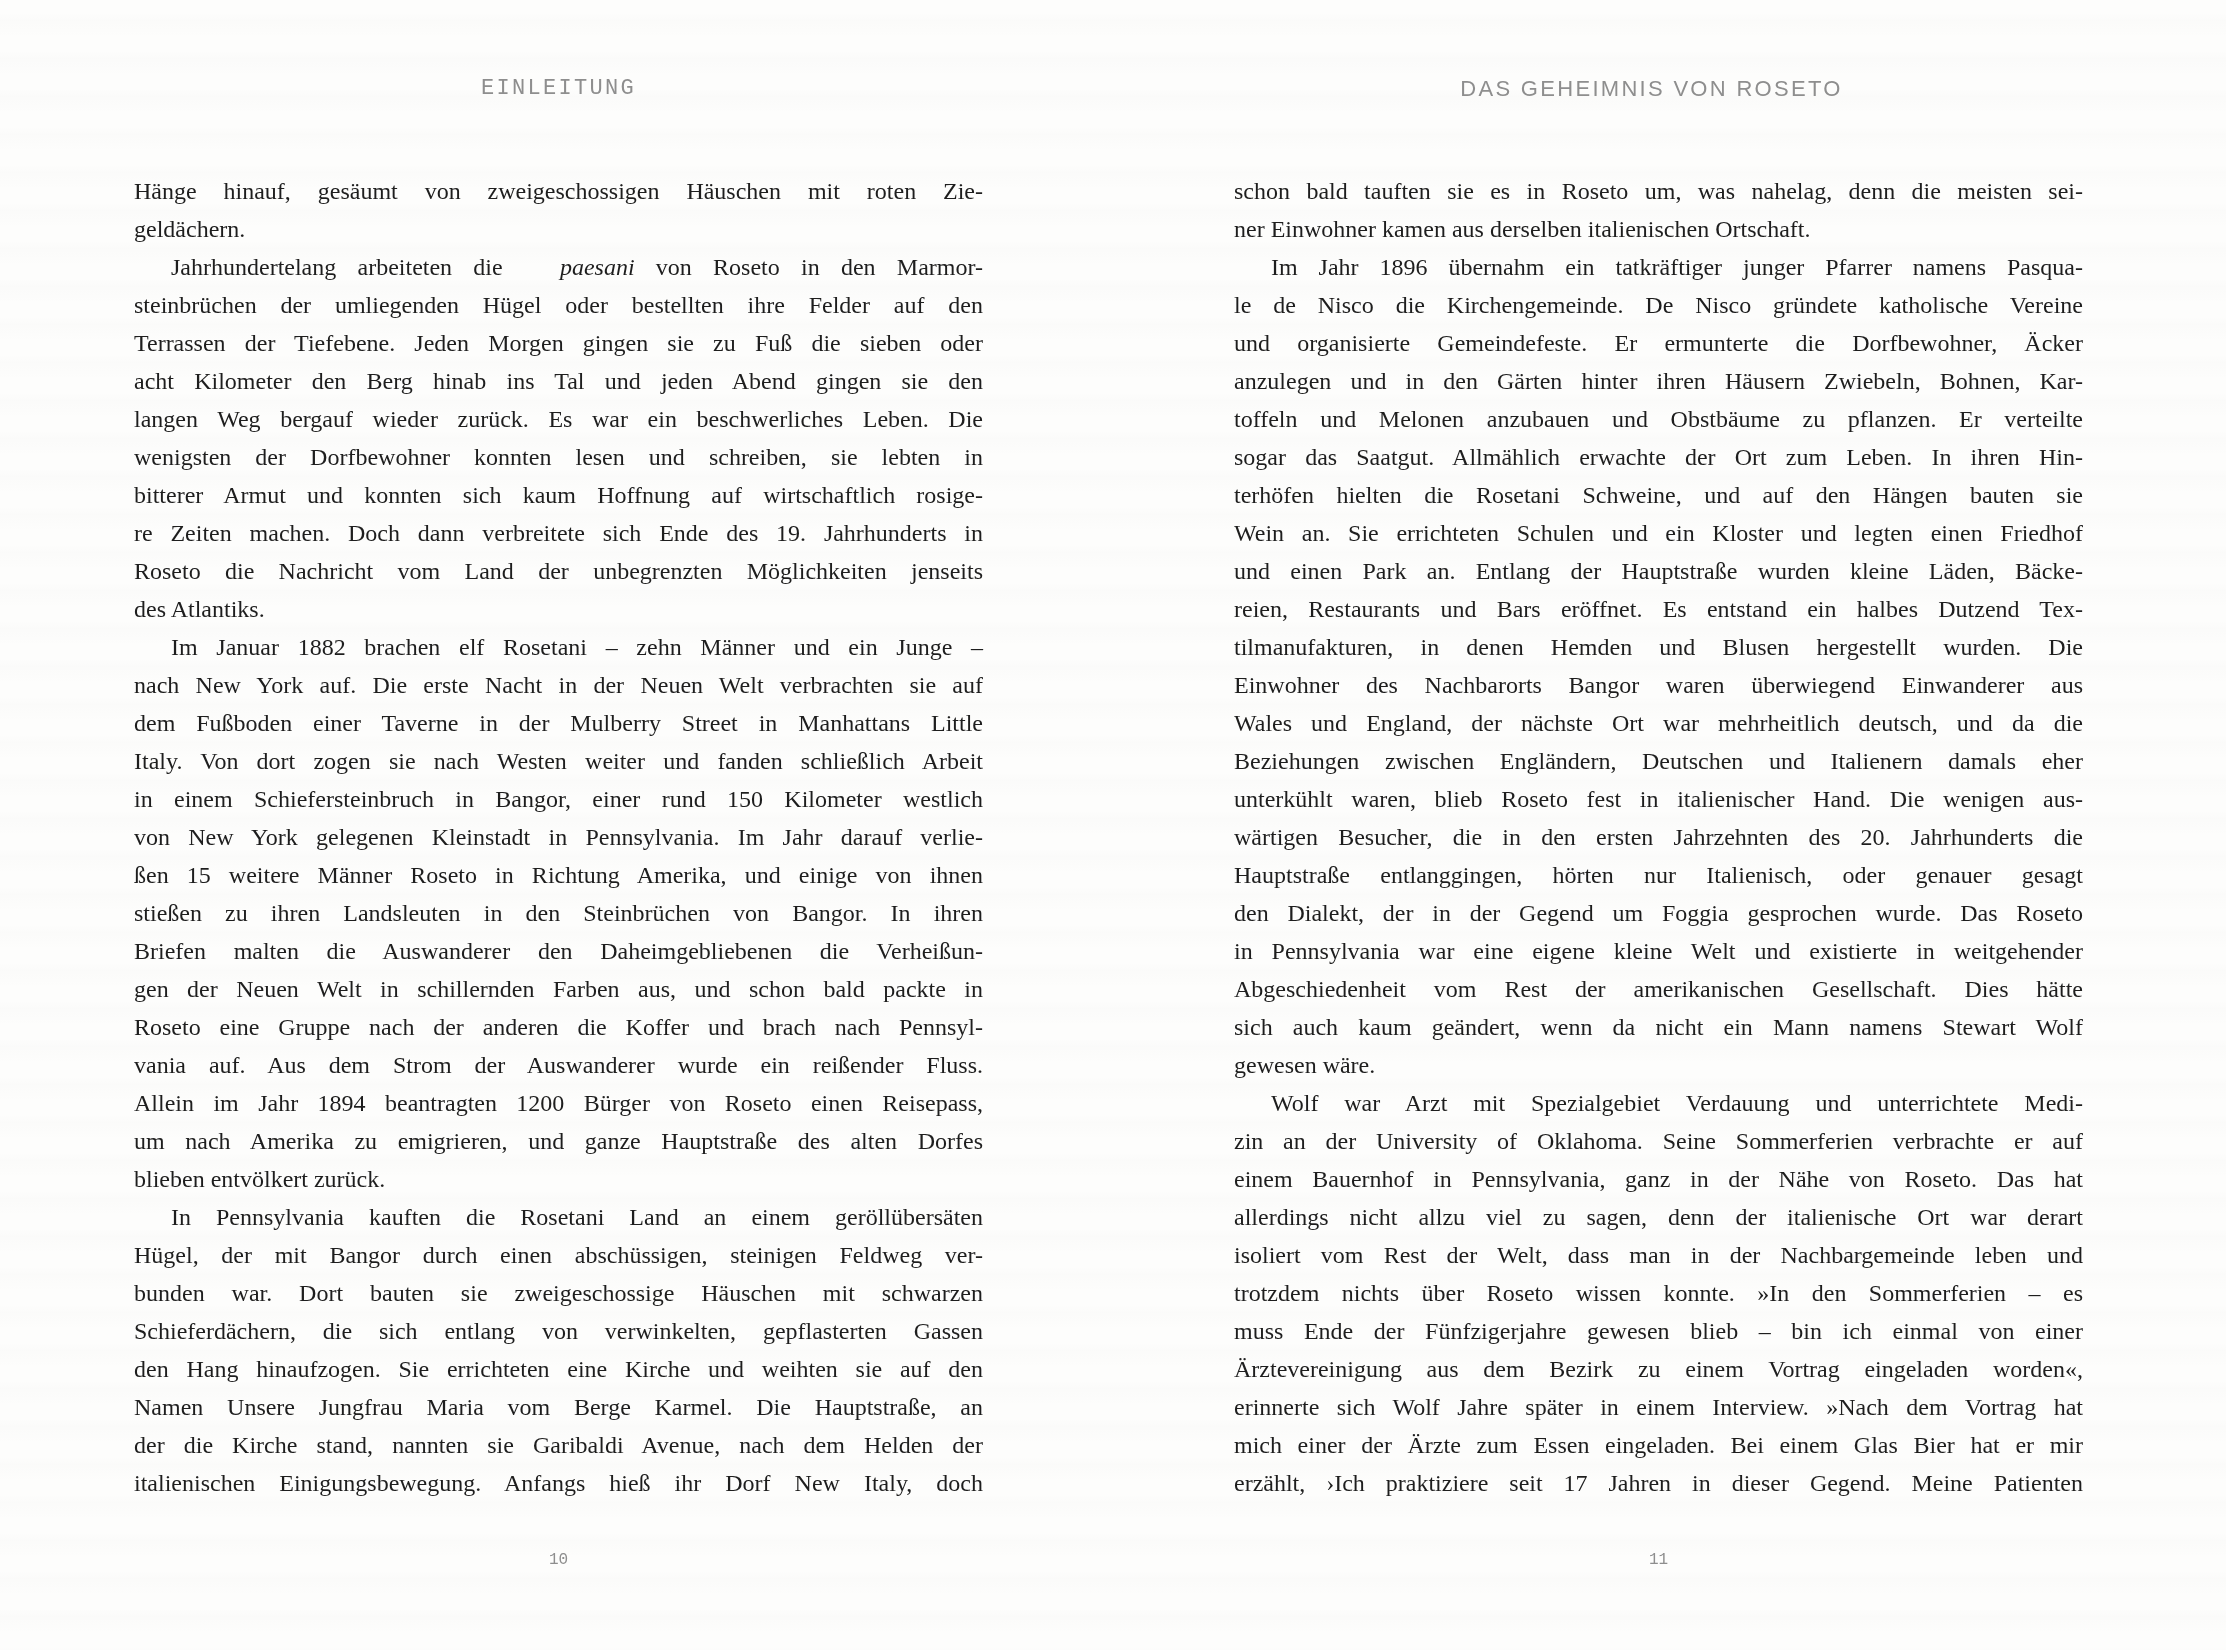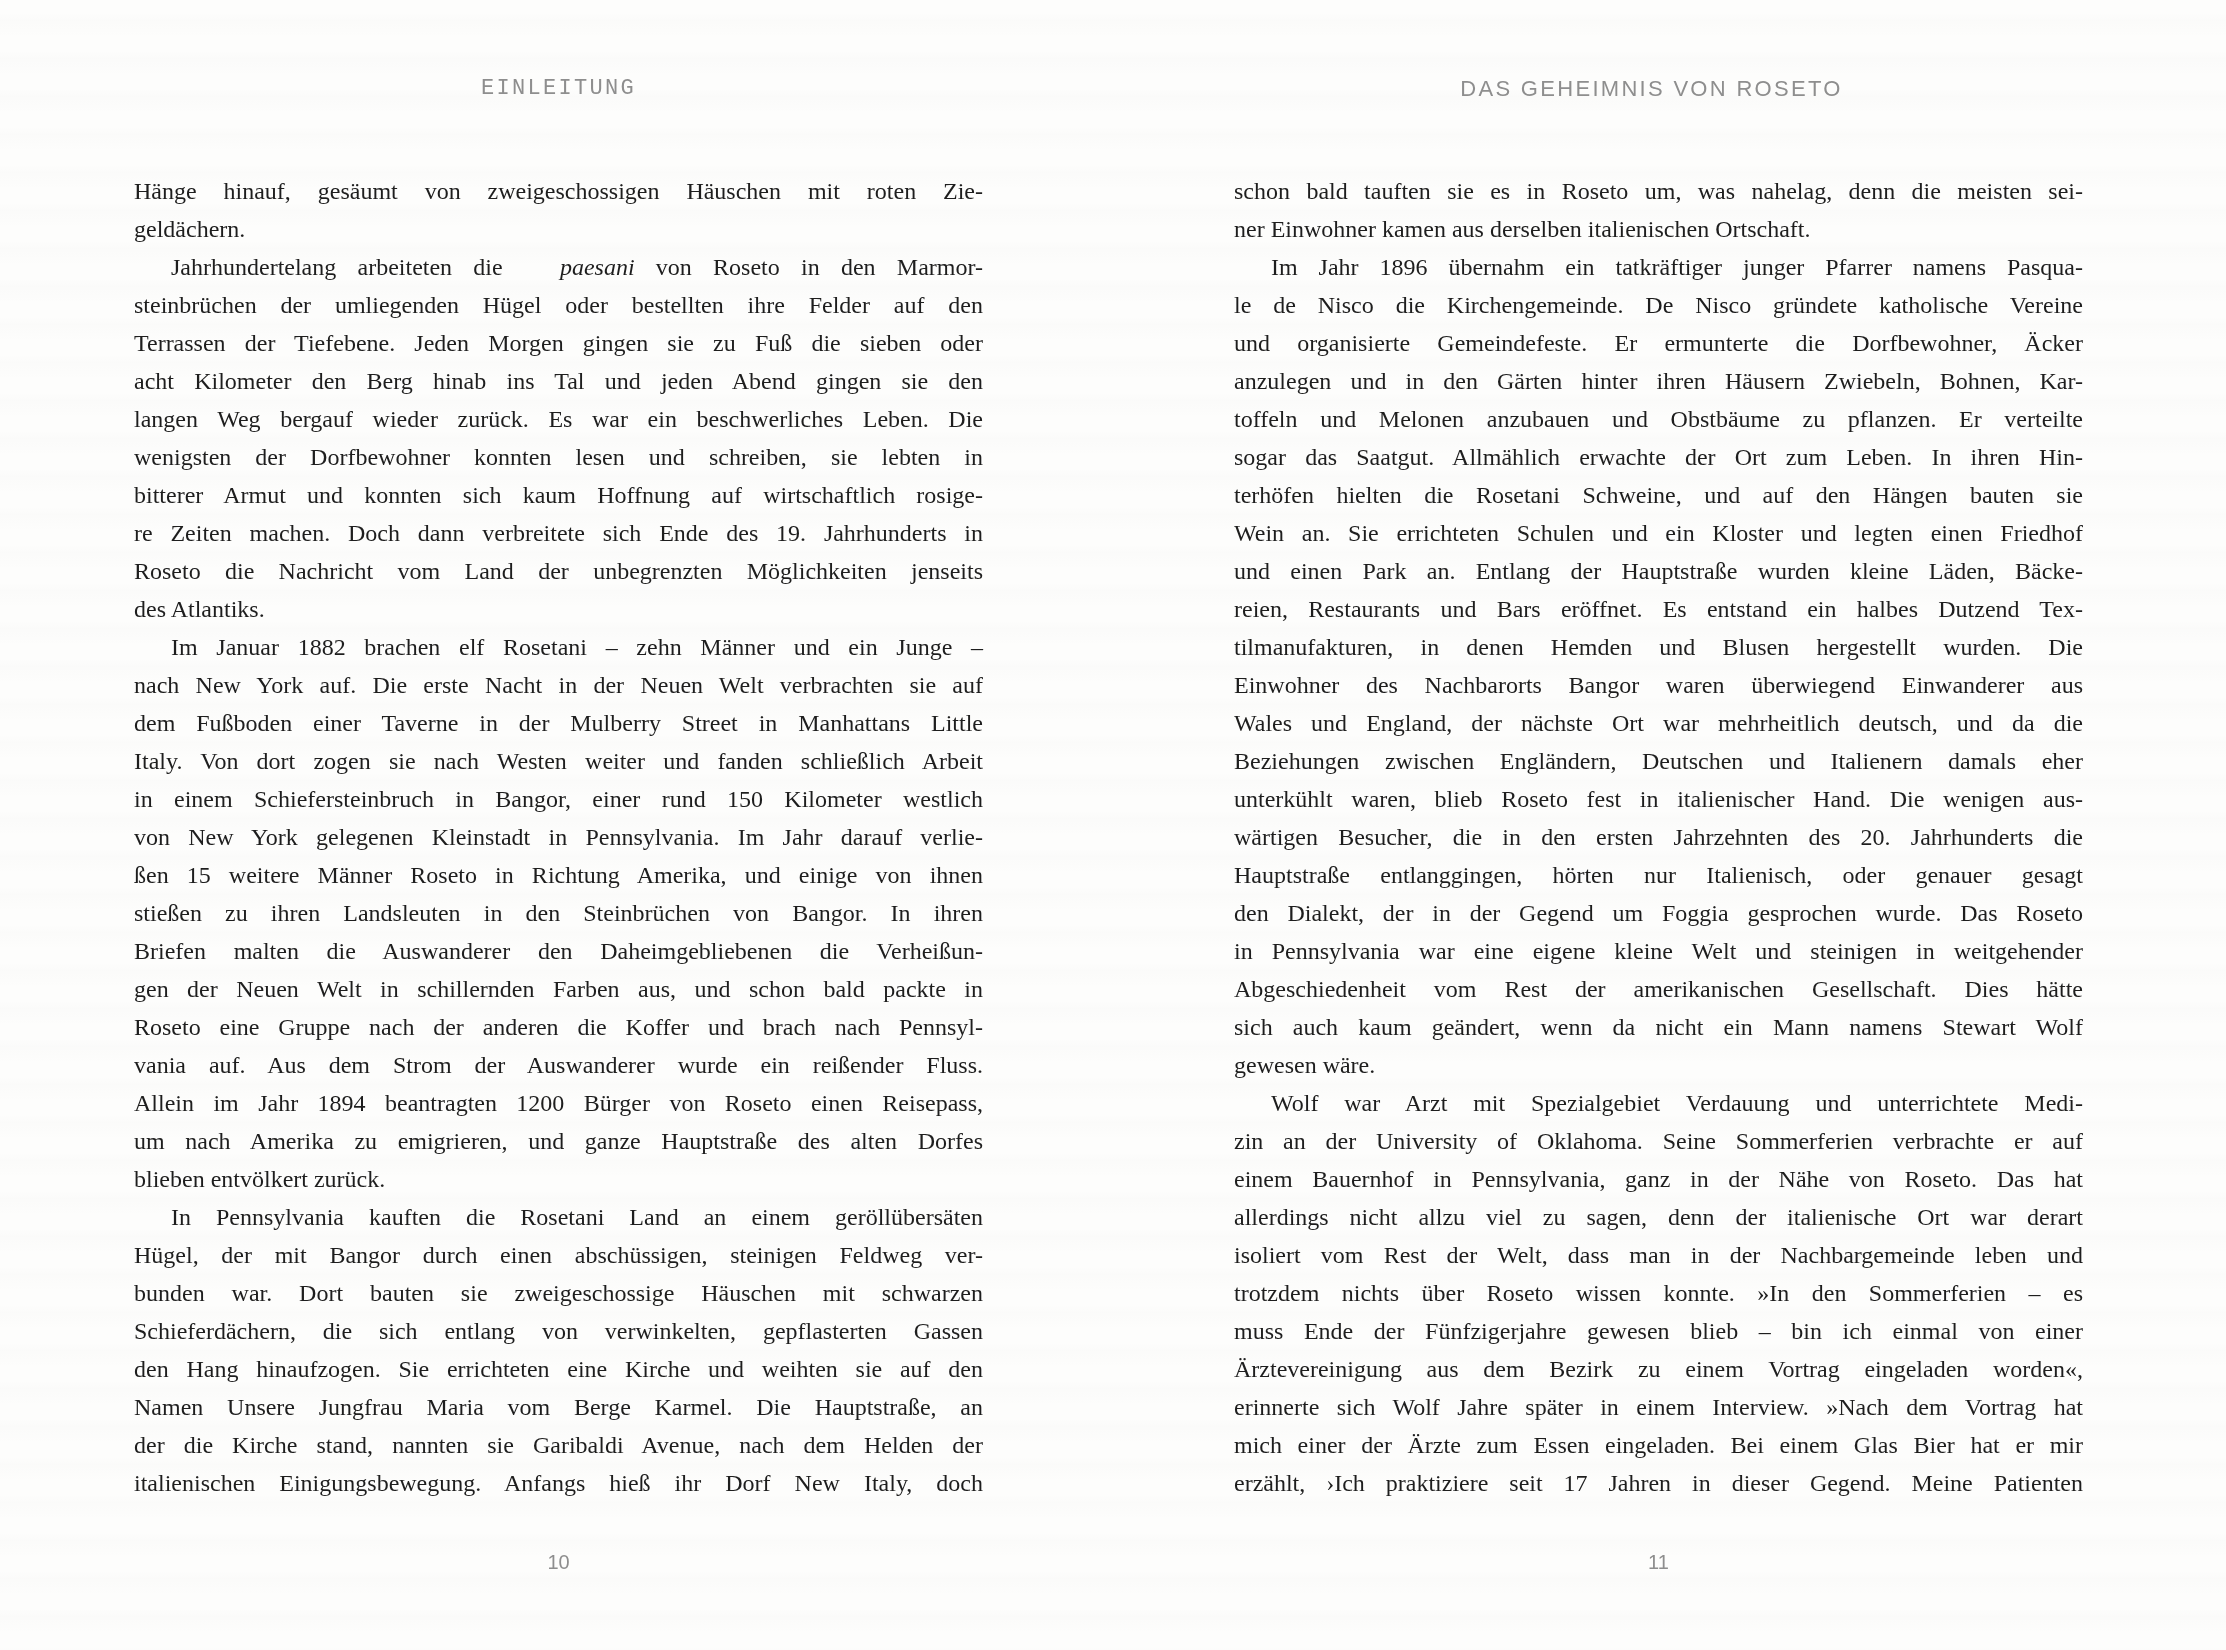--- a/index.html
+++ b/index.html
@@ -46,22 +46,22 @@
     text-align-last: justify;
     -moz-text-align-last: justify;
   }
   .line.indent   { text-indent: 37px; }
   .line.para-end { text-align-last: left; -moz-text-align-last: left; }
   .line i { font-style: italic; margin-left: 36px; }
 
   .page-number {
     position: absolute; top: 1551px; width: 849px;
     text-align: center;
-    font-family: Liberation Sans, sans-serif;
-    font-size: 20px;
+    font-family: Liberation Mono, monospace;
+    font-size: 16px;
     color: #8e8e8e;
   }
   .page.left  .page-number { left: 134px; }
   .page.right .page-number { left: 121px; }
 </style>
 </head>
 <body>
 
 <div class="spread">
 
@@ -123,21 +123,21 @@
         <div class="line">und einen Park an. Entlang der Hauptstraße wurden kleine Läden, Bäcke-</div>
         <div class="line">reien, Restaurants und Bars eröffnet. Es entstand ein halbes Dutzend Tex-</div>
         <div class="line">tilmanufakturen, in denen Hemden und Blusen hergestellt wurden. Die</div>
         <div class="line">Einwohner des Nachbarorts Bangor waren überwiegend Einwanderer aus</div>
         <div class="line">Wales und England, der nächste Ort war mehrheitlich deutsch, und da die</div>
         <div class="line">Beziehungen zwischen Engländern, Deutschen und Italienern damals eher</div>
         <div class="line">unterkühlt waren, blieb Roseto fest in italienischer Hand. Die wenigen aus-</div>
         <div class="line">wärtigen Besucher, die in den ersten Jahrzehnten des 20. Jahrhunderts die</div>
         <div class="line">Hauptstraße entlanggingen, hörten nur Italienisch, oder genauer gesagt</div>
         <div class="line">den Dialekt, der in der Gegend um Foggia gesprochen wurde. Das Roseto</div>
-        <div class="line">in Pennsylvania war eine eigene kleine Welt und steinigen in weitgehender</div>
+        <div class="line">in Pennsylvania war eine eigene kleine Welt und existierte in weitgehender</div>
         <div class="line">Abgeschiedenheit vom Rest der amerikanischen Gesellschaft. Dies hätte</div>
         <div class="line">sich auch kaum geändert, wenn da nicht ein Mann namens Stewart Wolf</div>
         <div class="line para-end">gewesen wäre.</div>
         <div class="line indent">Wolf war Arzt mit Spezialgebiet Verdauung und unterrichtete Medi-</div>
         <div class="line">zin an der University of Oklahoma. Seine Sommerferien verbrachte er auf</div>
         <div class="line">einem Bauernhof in Pennsylvania, ganz in der Nähe von Roseto. Das hat</div>
         <div class="line">allerdings nicht allzu viel zu sagen, denn der italienische Ort war derart</div>
         <div class="line">isoliert vom Rest der Welt, dass man in der Nachbargemeinde leben und</div>
         <div class="line">trotzdem nichts über Roseto wissen konnte. »In den Sommerferien – es</div>
         <div class="line">muss Ende der Fünfzigerjahre gewesen blieb – bin ich einmal von einer</div>

